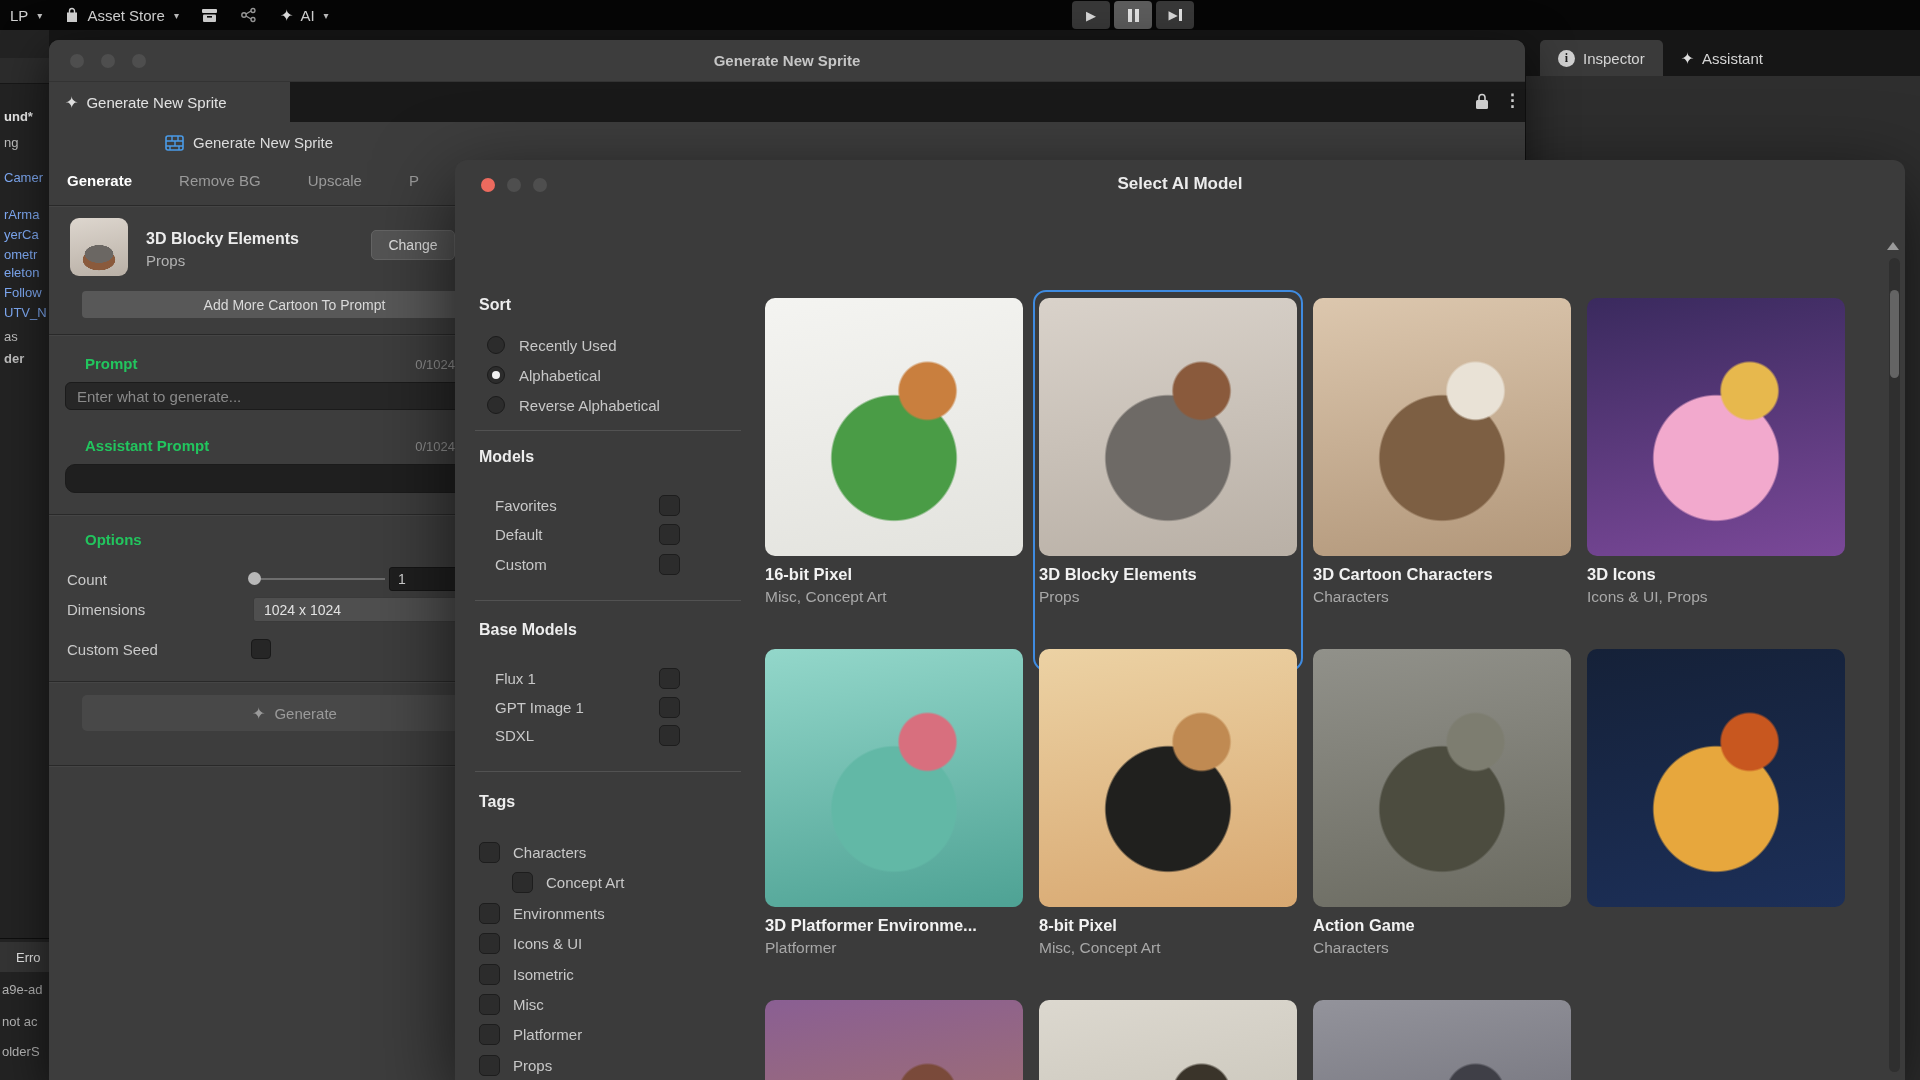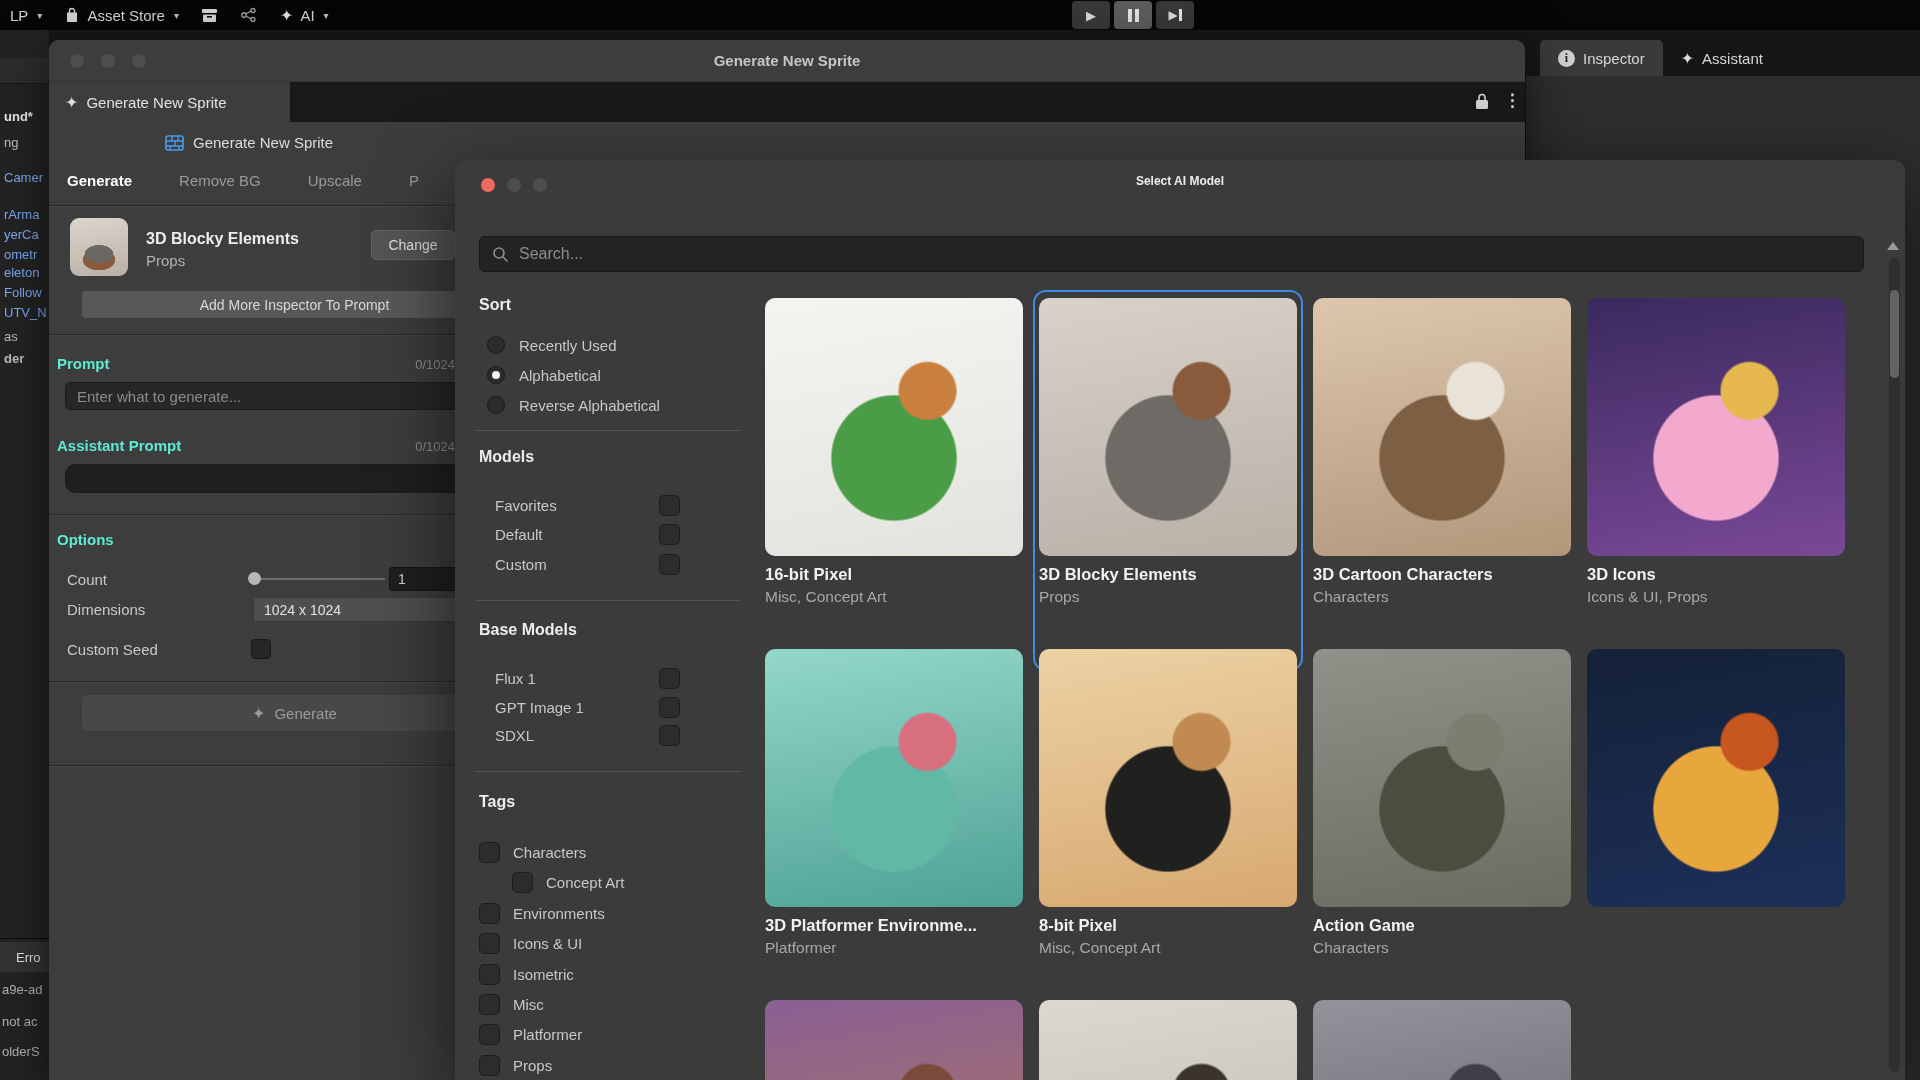--- a/index.html
+++ b/index.html
@@ -68,21 +68,21 @@
     background: radial-gradient(ellipse 42% 26% at 50% 62%, #6b6763 0 58%, transparent 60%),
                 radial-gradient(ellipse 46% 30% at 50% 72%, #8a5a3c 0 60%, transparent 62%),
                 linear-gradient(170deg,#ddd6ce,#b9b0a6); }
   .model-name { position:absolute; left:97px; top:108px; color:#ececec; font-size:16px; font-weight:bold; }
   .model-cat { position:absolute; left:97px; top:130px; color:#b2b2b2; font-size:15px; }
   .change-btn { position:absolute; left:322px; top:108px; width:84px; height:30px; background:#545454;
     border:1px solid #646464; border-radius:5px; color:#e0e0e0; font-size:14px;
     display:flex; align-items:center; justify-content:center; }
   .addctl-btn { position:absolute; left:33px; top:169px; width:425px; height:27px; background:#585858;
     border-radius:4px; color:#dadada; font-size:14px; display:flex; align-items:center; justify-content:center; }
-  .flabel { position:absolute; left:8px; color:#5eead4; font-size:15px; font-weight:bold; }
+  .flabel { position:absolute; left:36px; color:#22c55e; font-size:15px; font-weight:bold; }
   .fcounter { position:absolute; left:346px; width:60px; text-align:right; color:#8f8f8f; font-size:13px; }
   .finput { position:absolute; left:16px; width:442px; background:#272727; border:1px solid #1b1b1b;
     border-radius:6px; color:#8a8a8a; font-size:15px; display:flex; align-items:center; padding-left:11px; }
   .finput.pill { background:#1f1f1f; border-radius:10px; }
   .olabel { position:absolute; left:18px; color:#c9c9c9; font-size:15px; }
   .slider-track { position:absolute; left:202px; top:456px; width:134px; height:2px; background:#6e6e6e; }
   .slider-knob { position:absolute; left:199px; top:450px; width:13px; height:13px; border-radius:50%; background:#b8b8b8; }
   .count-box { position:absolute; left:340px; top:445px; width:92px; height:24px; background:#1f1f1f;
     border:1px solid #151515; border-radius:3px; color:#d2d2d2; font-size:14px; display:flex; align-items:center; padding-left:8px; }
   .dim-select { position:absolute; left:204px; top:475px; width:226px; height:25px; background:#4f4f4f;
@@ -91,21 +91,21 @@
   .dim-select .caret { color:#cfcfcf; }
   .seed-check { position:absolute; left:202px; top:517px; width:20px; height:20px; background:#262626;
     border:1px solid #191919; border-radius:4px; }
   .gen-btn { position:absolute; left:33px; top:573px; width:425px; height:36px; background:#484848;
     border-radius:5px; color:#9a9a9a; font-size:15px; display:flex; align-items:center; justify-content:center; gap:9px; }
 
   
   .modal { position:absolute; left:455px; top:160px; width:1450px; height:920px; background:#3b3b3b;
     border-radius:12px 12px 0 0; box-shadow:0 24px 80px rgba(0,0,0,.65); overflow:hidden; }
   .modal .dots { left:26px; top:18px; gap:12px; } .modal .dot{ width:14px;height:14px; }
-  .mtitle { position:absolute; left:0; right:0; top:14px; text-align:center; color:#ececec; font-size:12px; font-weight:bold; }
+  .mtitle { position:absolute; left:0; right:0; top:14px; text-align:center; color:#ececec; font-size:17px; font-weight:bold; }
   .msearch { position:absolute; left:24px; top:76px; width:1385px; height:36px; background:#232323;
     border:1px solid #191919; border-radius:6px; display:flex; align-items:center; gap:10px; padding-left:12px;
     color:#8e8e8e; font-size:16px; }
   .side-title { position:absolute; left:24px; color:#ededed; font-size:16px; font-weight:bold; }
   .radio-row { position:absolute; left:32px; display:flex; align-items:center; gap:14px; color:#c8c8c8; font-size:15px; }
   .radio { width:18px; height:18px; border-radius:50%; background:#2c2c2c; border:1px solid #1b1b1b;
     display:flex; align-items:center; justify-content:center; }
   .radio.on::after { content:""; width:8px; height:8px; border-radius:50%; background:#f2f2f2; }
   .chk-row { position:absolute; left:40px; width:185px; display:flex; align-items:center;
     justify-content:space-between; color:#c8c8c8; font-size:15px; }
@@ -260,21 +260,21 @@
           <div class="mt">Remove BG</div>
           <div class="mt">Upscale</div>
           <div class="mt">P</div>
         </div>
       <div class="wdiv" style="top:83px"></div>
 
       <div class="model-thumb"></div>
       <div class="model-name">3D Blocky Elements</div>
       <div class="model-cat">Props</div>
       <div class="change-btn">Change</div>
-      <div class="addctl-btn">Add More Inspector To Prompt</div>
+      <div class="addctl-btn">Add More Cartoon To Prompt</div>
       <div class="wdiv" style="top:212px"></div>
 
       <div class="flabel" style="top:233px">Prompt</div>
       <div class="fcounter" style="top:235px">0/1024</div>
       <div class="finput" style="top:260px;height:28px">
         <span>Enter what to generate...</span>
       </div>
       <div class="flabel" style="top:315px">Assistant Prompt</div>
       <div class="fcounter" style="top:317px">0/1024</div>
       <div class="finput pill" style="top:342px;height:29px">
@@ -304,29 +304,20 @@
     </div>
   </div>
 
   <div class="modal">
     <div class="dots">
       <div class="dot red"></div>
       <div class="dot"></div>
       <div class="dot"></div>
     </div>
     <div class="mtitle">Select AI Model</div>
-    <div class="msearch">
-      <span class="mag-icon">
-        <svg width="17" height="17" viewBox="0 0 17 17">
-            <circle cx="7" cy="7" r="5" fill="none" stroke="#8e8e8e" stroke-width="1.6"></circle>
-            <path d="M11 11l4.5 4.5" stroke="#8e8e8e" stroke-width="1.6"></path>
-          </svg>
-      </span>
-      <span>Search...</span>
-    </div>
 
     <div class="side-title" style="top:136px">Sort</div>
     <div>
         <div class="radio-row" style="top: 176px;">
           <div class="radio"></div>
           <div>Recently Used</div>
         </div>
         <div class="radio-row" style="top: 206px;">
           <div class="radio on"></div>
           <div>Alphabetical</div>

